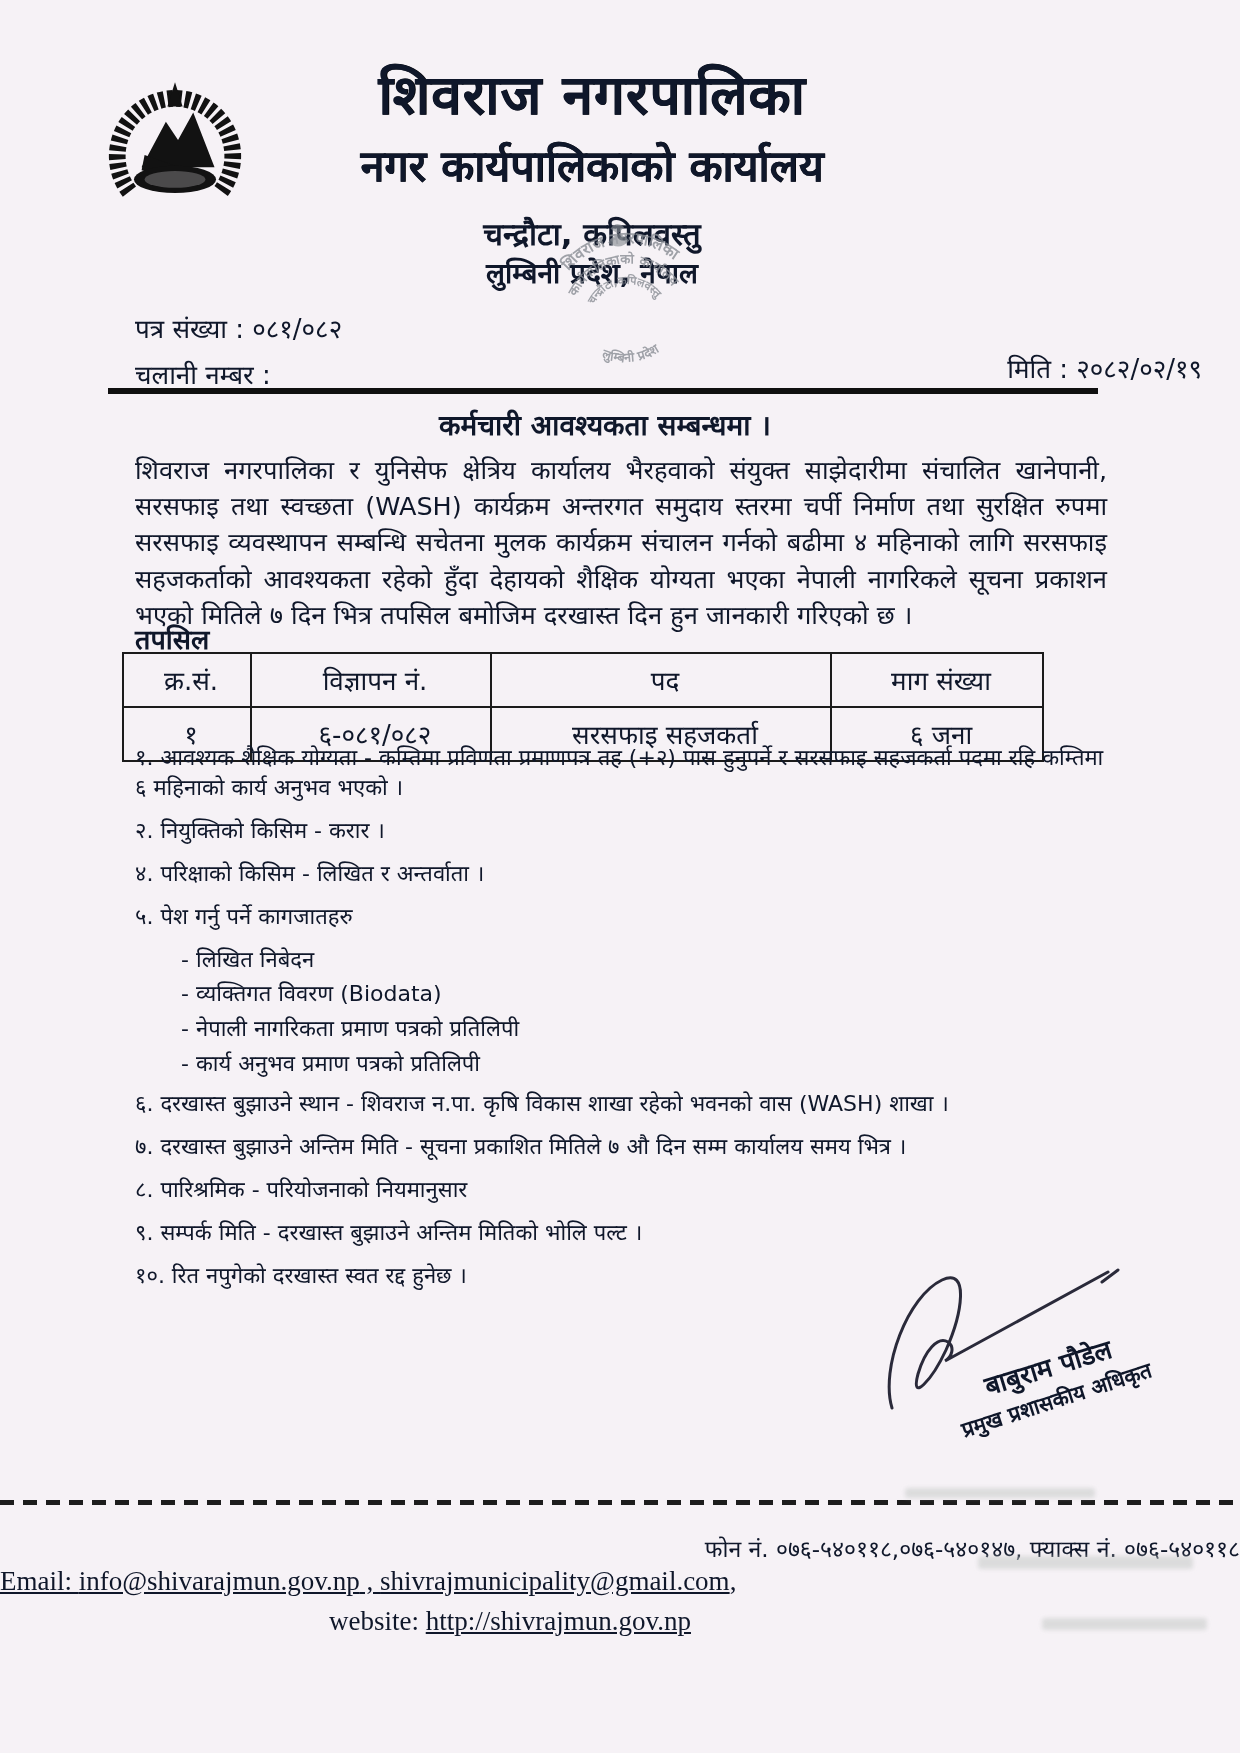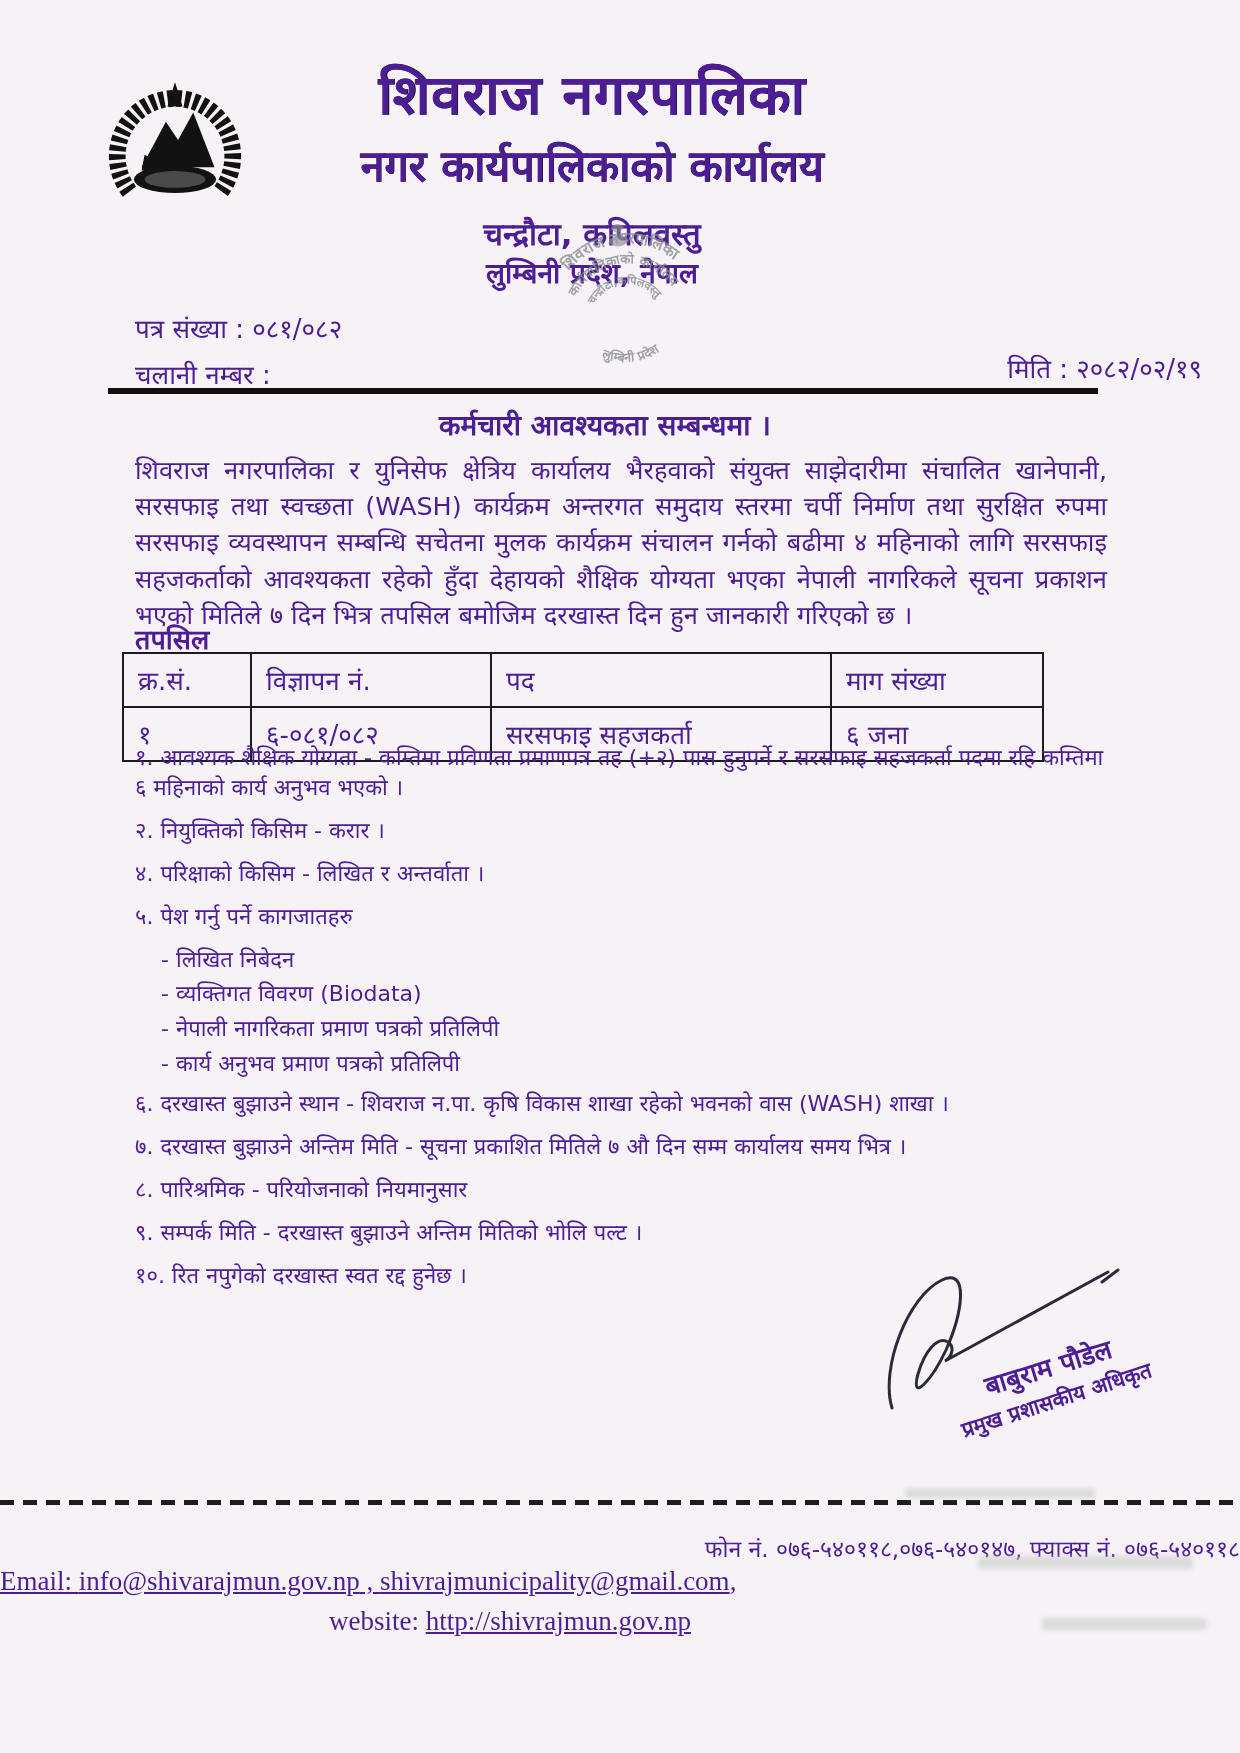--- a/index.html
+++ b/index.html
@@ -1,44 +1,44 @@
 <!DOCTYPE html>
 <html><head>
 <meta charset="utf-8">
 <style>
   html,body{margin:0;padding:0;background:#d8d4d8;}
   .page{
     position:relative;width:1240px;height:1753px;margin:0 auto;
-    background:#f6f2f6;color:#4c1d95;overflow:hidden;
+    background:#f6f2f6;color:#0f172a;overflow:hidden;
     font-family:"DejaVu Sans","Liberation Sans",sans-serif;
   }
   
   .logo{position:absolute;left:95px;top:70px;width:160px;height:152px;}
   .hdr{position:absolute;left:-28px;top:0;width:1240px;text-align:center;}
   .hdr .t1{position:absolute;left:0;top:55px;width:100%;font-size:55px;font-weight:700;letter-spacing:1px;text-shadow:.6px 0 #000;}
   .hdr .t2{position:absolute;left:0;top:135px;width:100%;font-size:43px;font-weight:700;text-shadow:.4px 0 #000;}
   .hdr .t3{position:absolute;left:0;top:212px;width:100%;font-size:31px;font-weight:600;}
   .hdr .t4{position:absolute;left:0;top:253px;width:100%;font-size:28px;font-weight:600;}
   .stamp{position:absolute;left:528px;top:208px;width:196px;height:205px;opacity:.8;transform:rotate(-6deg);}
   
   .meta-letter{position:absolute;left:135px;top:310px;font-size:26px;}
   .meta-dispatch{position:absolute;left:135px;top:356px;font-size:26px;}
   .meta-date{position:absolute;right:38px;top:350px;font-size:26px;text-align:right;}
   .rule{position:absolute;left:108px;top:388px;width:990px;height:6px;background:#101010;}
   
   .subject{position:absolute;left:-15px;top:405px;width:1240px;text-align:center;font-size:28px;font-weight:600;}
   .para{position:absolute;left:135px;top:452px;width:972px;font-size:25.5px;line-height:1.42;text-align:justify;}
   .tapasil{position:absolute;left:135px;top:620px;font-size:27px;font-weight:600;}
   table.tbl{position:absolute;left:122px;top:652px;width:920px;border-collapse:collapse;table-layout:fixed;font-size:26px;}
-  table.tbl th,table.tbl td{border:2.5px solid #1b1b1b;text-align:left;padding:8px 6px 8px 14px;font-weight:500;}
+  table.tbl th,table.tbl td{border:2.5px solid #1b1b1b;text-align:center;padding:8px 6px 8px 14px;font-weight:500;}
   table.tbl th{height:34px;} table.tbl td{height:36px;}
   .c1{width:128px;} .c2{width:240px;} .c3{width:340px;} .c4{width:212px;}
   .list{position:absolute;left:135px;top:743px;width:985px;font-size:22px;line-height:1.36;}
   .li{margin-bottom:13px;}
-  .subli{margin:0 0 5px 26px;}
+  .subli{margin:0 0 5px 46px;}
   .sublist{margin-bottom:10px;margin-top:4px;}
   
   .sig-scribble{position:absolute;left:852px;top:1252px;width:280px;height:180px;}
   .sig-name{position:absolute;left:985px;top:1368px;font-size:26px;font-weight:700;transform:rotate(-17deg);transform-origin:left center;white-space:nowrap;}
   .sig-title{position:absolute;left:962px;top:1416px;font-size:21px;font-weight:600;transform:rotate(-18deg);transform-origin:left center;white-space:nowrap;}
   
   .dashes{position:absolute;left:0;top:1500px;width:1240px;height:5px;
     background:repeating-linear-gradient(90deg,#1d1d1d 0 14px,transparent 14px 23px);}
   .f-phone{position:absolute;left:0;top:1532px;width:1240px;text-align:right;font-size:23px;padding-left:120px;box-sizing:border-box;}
   .f-email{position:absolute;left:0;top:1566px;width:1240px;text-align:left;font-size:27px;padding-right:220px;box-sizing:border-box;

